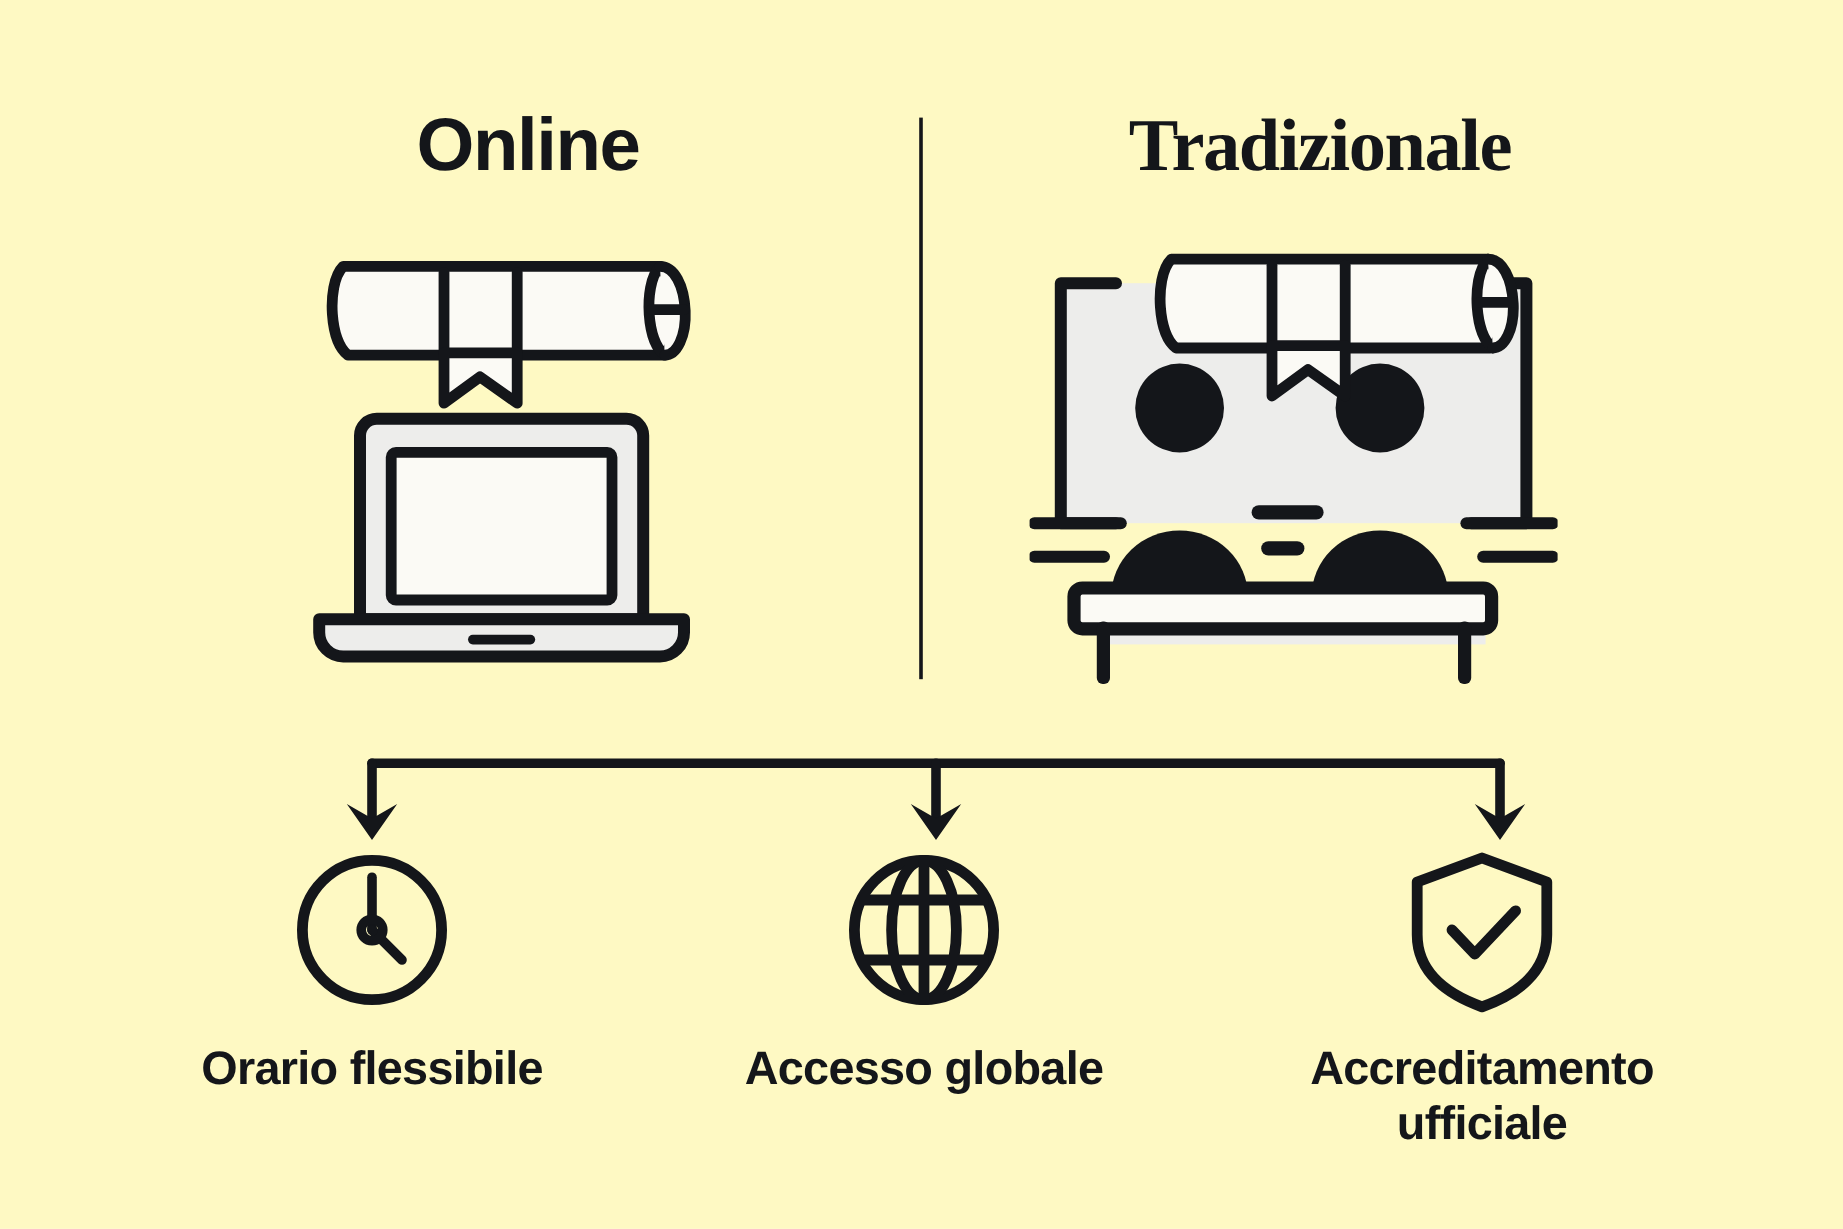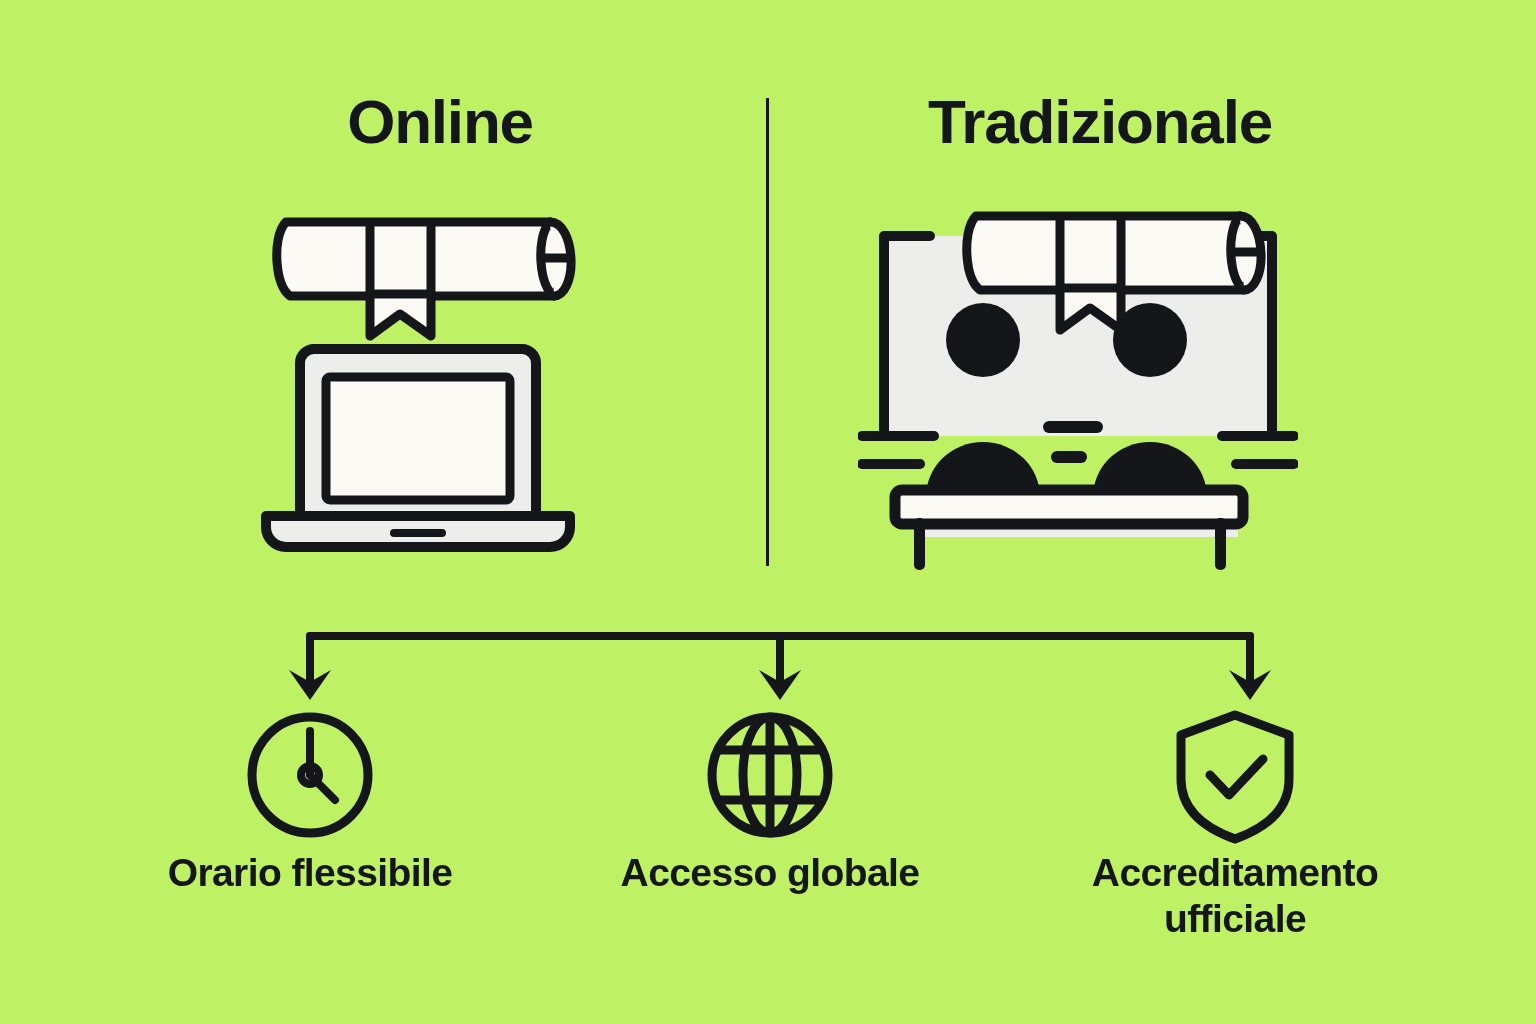--- a/index.html
+++ b/index.html
@@ -11,37 +11,37 @@
     width: 1536px;
     height: 1024px;
     background: #FBFAF5;
     font-family: "Liberation Sans", "DejaVu Sans", sans-serif;
     overflow: hidden;
   }
   .canvas {
     position: relative;
     width: 1536px;
     height: 1024px;
-    background: #bef264;
+    background: #fef9c3;
   }
 
   
   .col-heading {
     position: absolute;
     top: 88px;
     text-align: center;
     font-size: 62px;
     font-weight: 700;
     letter-spacing: -1.2px;
     color: #14161A;
     line-height: 1.1;
     white-space: nowrap;
   }
   #heading-online   { left: 140px; width: 600px; }
-  #heading-trad     { left: 800px; width: 600px; }
+  #heading-trad     { left: 800px; width: 600px; font-family: Liberation Serif, serif; }
 
   
   .divider {
     position: absolute;
     left: 766px;
     top: 98px;
     width: 3px;
     height: 468px;
     background: #14161A;
   }
@@ -72,20 +72,21 @@
   #feature-0 { left: 140px; }
   #feature-1 { left: 600px; }
   #feature-2 { left: 1065px; }
 
   .feature-icon {
     display: block;
     margin: 0 auto;
     height: 150px;
   }
   .feature-label {
+    margin-top: 18px;
     font-size: 39px;
     font-weight: 700;
     letter-spacing: -0.6px;
     color: #14161A;
     line-height: 1.18;
   }
 </style>
 </head>
 <body>
 

